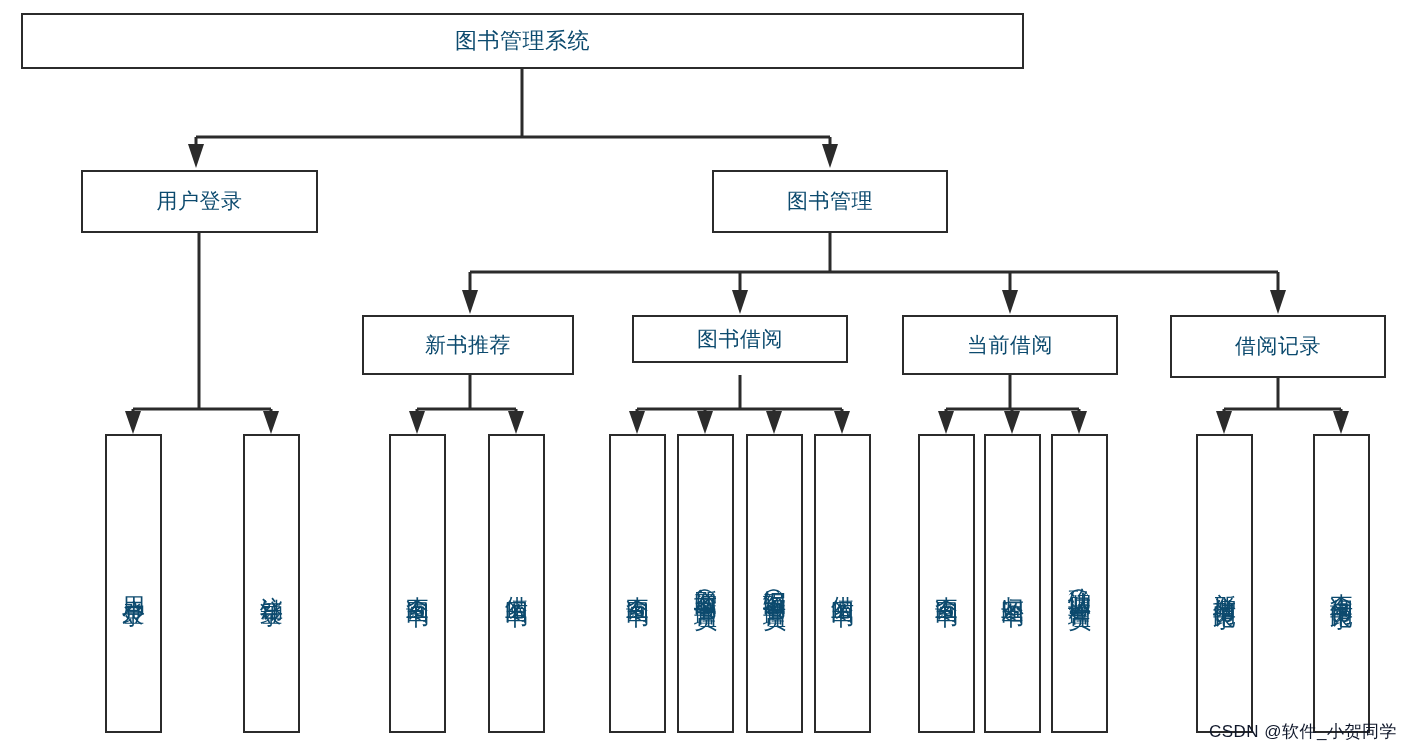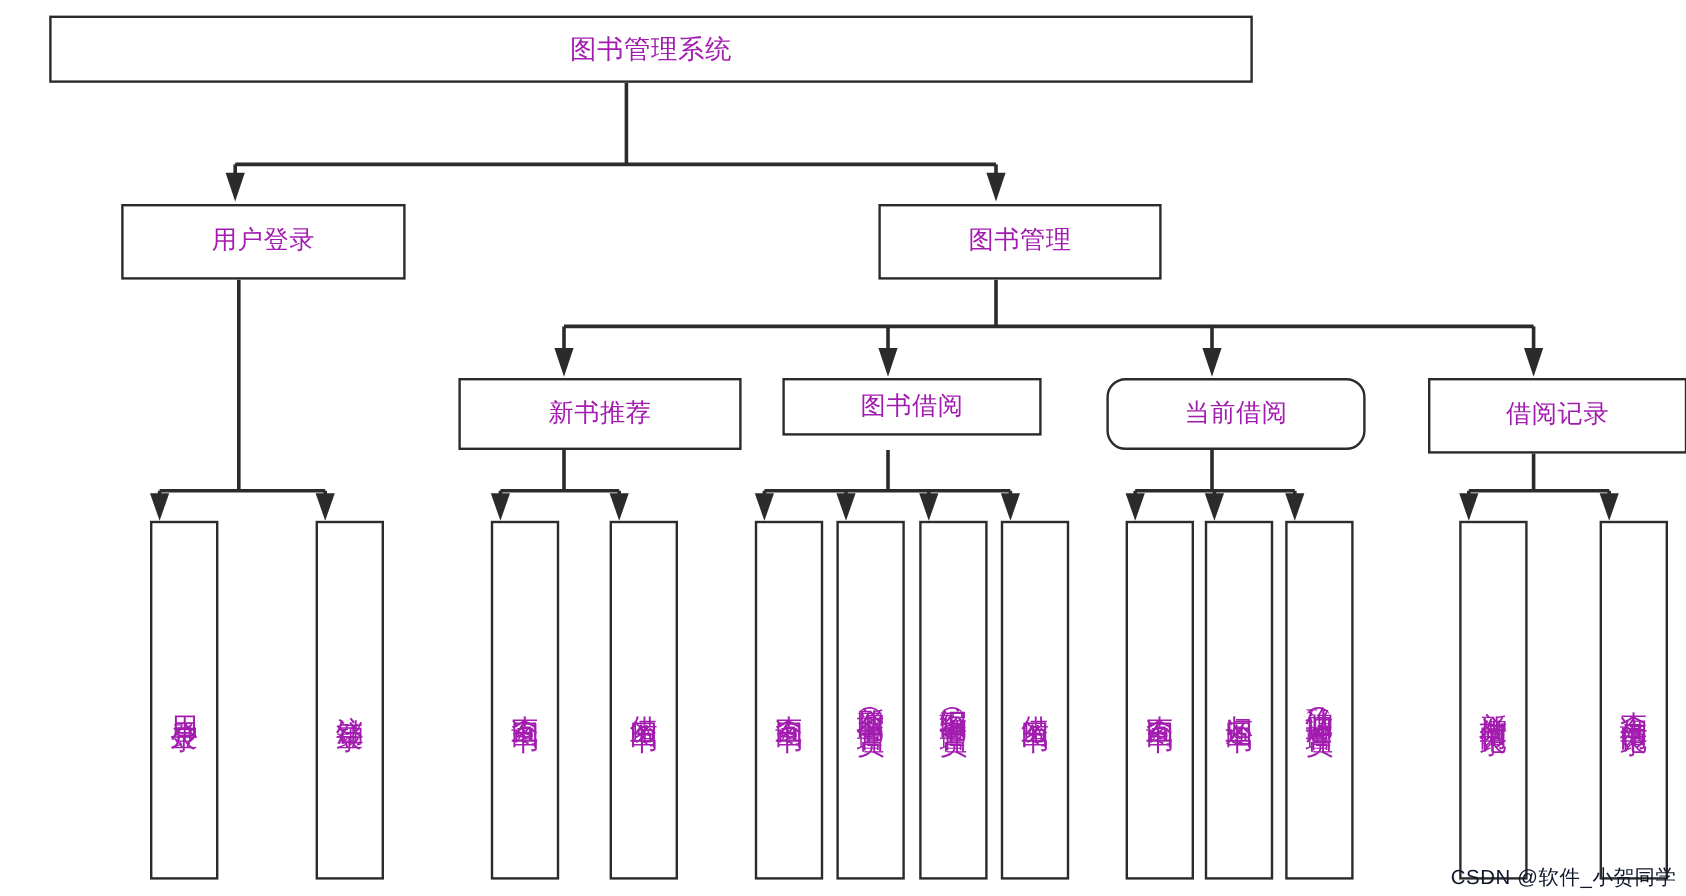--- a/index.html
+++ b/index.html
@@ -29,23 +29,22 @@
     pointer-events: none;
   }
   .node {
     position: absolute;
     box-sizing: border-box;
     background: #ffffff;
     border: 2.5px solid #2b2b2b;
     display: flex;
     align-items: center;
     justify-content: center;
-    color: #a21caf;
+    color: #0c4a6e;
     z-index: 2;
-    margin-left: 20px;
   }
   .node-label {
     display: block;
     text-align: center;
     line-height: 1.05;
     letter-spacing: 0.5px;
     white-space: nowrap;
   }
   
   .node.h .node-label {
@@ -167,27 +166,27 @@
     <span class="node-label">图书管理系统</span>
   </div>
 
   <div class="node h" style="left:81px; top:170px; width:237px; height:63px;">
     <span class="node-label">用户登录</span>
   </div>
   <div class="node h" style="left:712px; top:170px; width:236px; height:63px;">
     <span class="node-label">图书管理</span>
   </div>
 
-  <div class="node h" style="left:362px; top:315px; width:236px; height:60px;">
+  <div class="node h" style="left:362px; top:315px; width:212px; height:60px;">
     <span class="node-label">新书推荐</span>
   </div>
   <div class="node h" style="left:632px; top:315px; width:216px; height:48px;">
     <span class="node-label">图书借阅</span>
   </div>
-  <div class="node h" style="left:902px; top:315px; width:216px; height:60px;border-radius:16px;">
+  <div class="node h" style="left:902px; top:315px; width:216px; height:60px;">
     <span class="node-label">当前借阅</span>
   </div>
   <div class="node h" style="left:1170px; top:315px; width:216px; height:63px;">
     <span class="node-label">借阅记录</span>
   </div>
 
   <div class="node v" style="left:105px; top:434px; width:57px; height:299px;">
     <span class="node-label">用户登录</span>
   </div>
   <div class="node v" style="left:243px; top:434px; width:57px; height:299px;">

